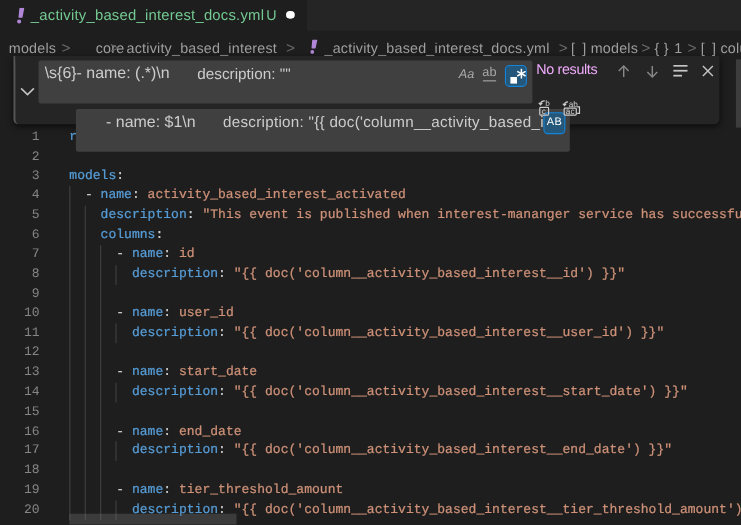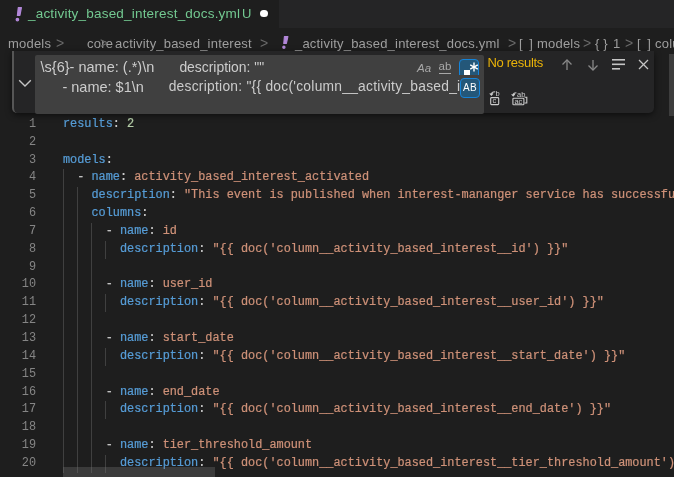--- a/index.html
+++ b/index.html
@@ -23,21 +23,21 @@
   .s { color:#ce9178; }
   .n { color:#b5cea8; }
   .guide { background:#404040; width:1px; }
   
   #widget { left:12px; top:51px; width:642px; height:62px; background:#252526; border-left:2px solid #565656; border-radius:0 0 5px 5px; box-shadow:0 2px 6px rgba(0,0,0,0.55); z-index:5; }
   .input { position:absolute; left:21px; width:449px; height:39px; background:#404040; border-radius:2px; }
   .itext { position:absolute; top:0; height:24.5px; line-height:24.5px; font-size:13px; letter-spacing:0.35px; color:#cccccc; white-space:pre; }
   .toggle { position:absolute; border-radius:4px; }
   .bluetoggle { background:#245779; border:1.5px solid #1583d8; }
   .opt { position:absolute; top:4.5px; height:16px; line-height:16px; font-size:11.5px; color:#a8a8a8; }
-  #noresults { position:absolute; left:473.5px; top:0; height:24.5px; line-height:24.5px; font-size:13px; letter-spacing:-0.3px; color:#eab308; }
+  #noresults { position:absolute; left:473.5px; top:0; height:24.5px; line-height:24.5px; font-size:13px; letter-spacing:-0.3px; color:#f0abfc; }
 </style>
 </head>
 <body>
 
   <div class="abs" id="tabsbar"></div>
   <div class="abs" id="tab"></div>
   <svg class="abs" style="left:13.5px; top:6.5px;" width="10" height="15" viewBox="0 0 10 15">
     <g fill="#b287d9" stroke="#b287d9" stroke-width="1.2" stroke-linejoin="round">
       <path d="M4.3,0.6 L7.4,0.6 L5.9,8.5 L3.4,8.5 Z"></path>
       <circle cx="3.4" cy="12.6" r="1.25"></circle>
@@ -168,21 +168,21 @@
         <rect x="0" y="9" width="8" height="1.6"></rect>
       </g>
     </svg>
     <svg class="abs" style="left:623px; top:7px;" width="13" height="13" viewBox="0 0 13 13">
       <g stroke="#c5c5c5" stroke-width="1.3">
         <line x1="2" y1="2" x2="11" y2="11"></line>
         <line x1="11" y1="2" x2="2" y2="11"></line>
       </g>
     </svg>
 
-    <div class="input" style="top:24px;">
+    <div class="input" style="top:48px;margin-left:34px;">
       <div style="position:absolute; left:0; top:0; width:425.5px; height:24.5px; overflow:hidden;">
         <div class="itext" style="left:27.4px; font-size:14.5px; letter-spacing:0;">- name: $1\n</div>
         <div class="itext" style="left:133.7px; font-size:13.8px; letter-spacing:0.26px;">description: "{{ doc('column__activity_based_in</div>
       </div>
       <div class="toggle bluetoggle" style="left:425px; top:3.2px; width:20px; height:19.5px;">
         <div style="position:absolute; left:0; top:0; width:18px; height:17.5px; text-align:center; line-height:17.5px; font-size:10px; letter-spacing:0.3px; color:#ffffff;">AB</div>
       </div>
     </div>
 
     <svg class="abs" style="left:475px; top:38.5px;" width="12" height="16" viewBox="0 0 12 16">

